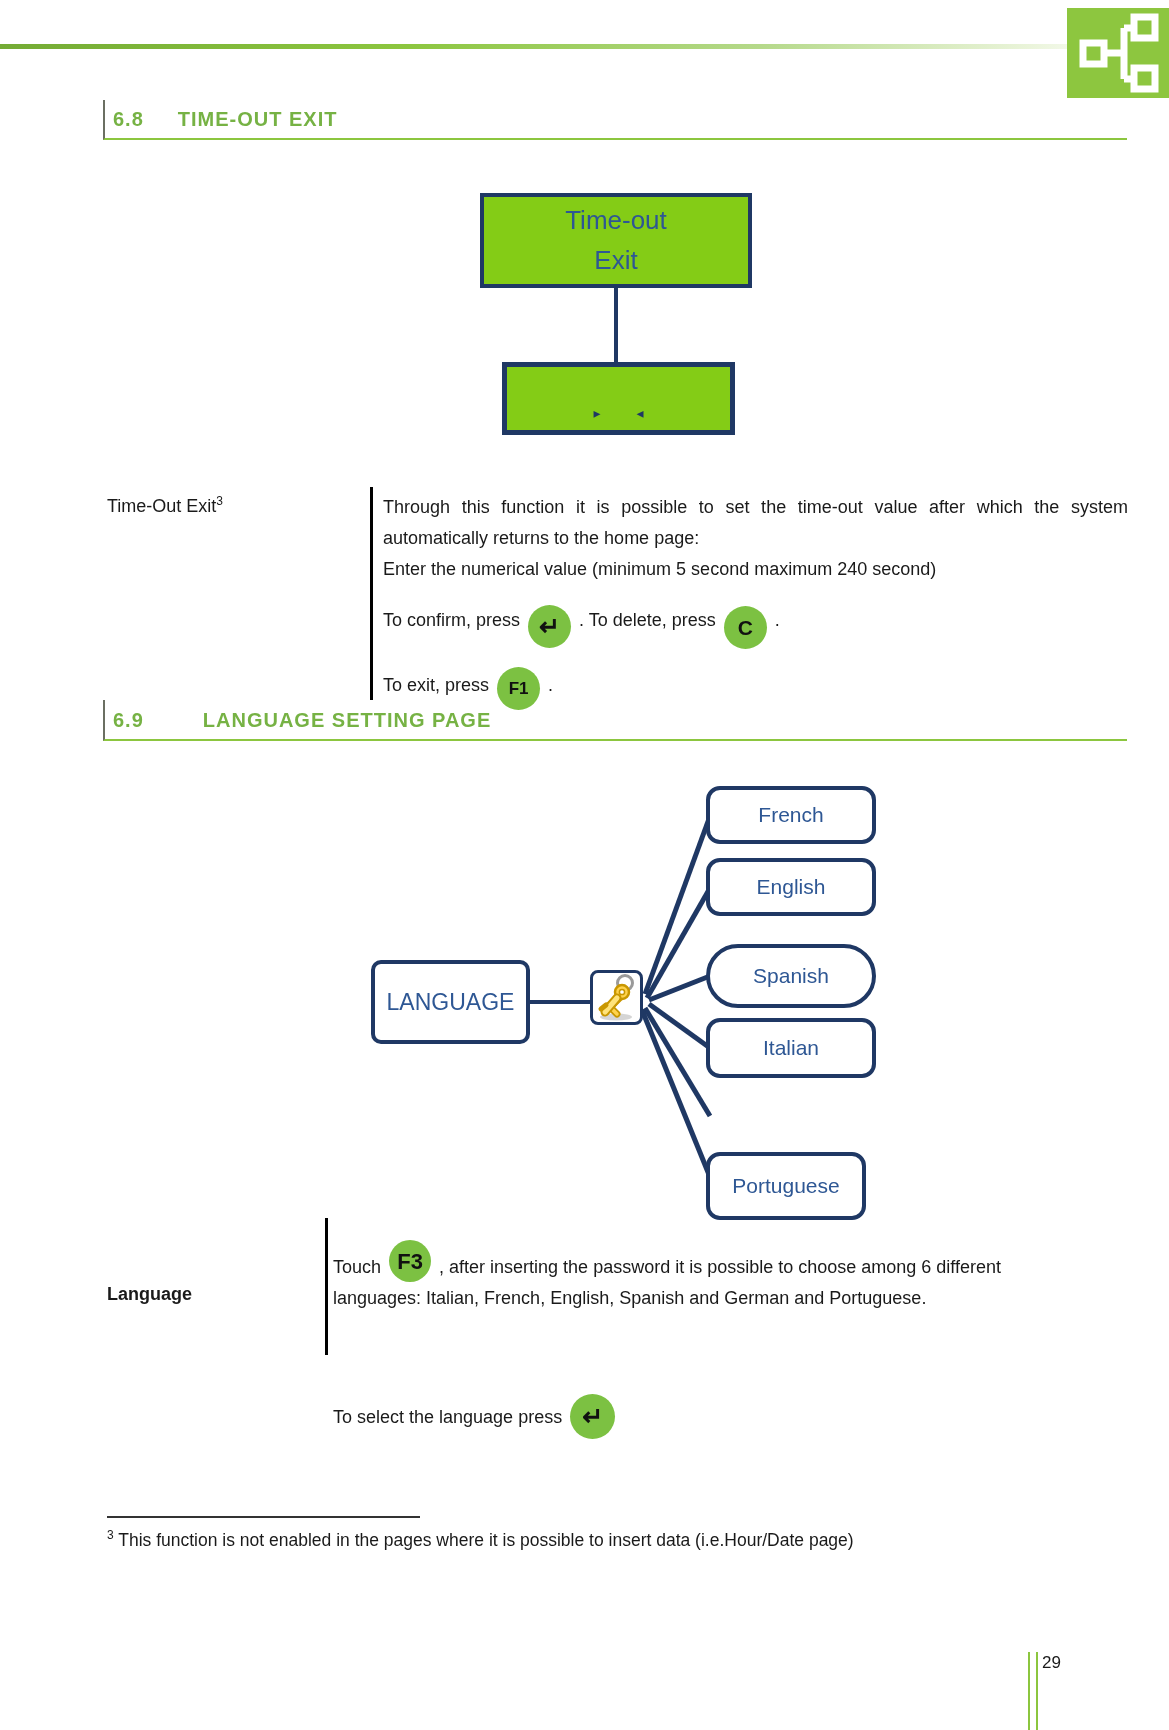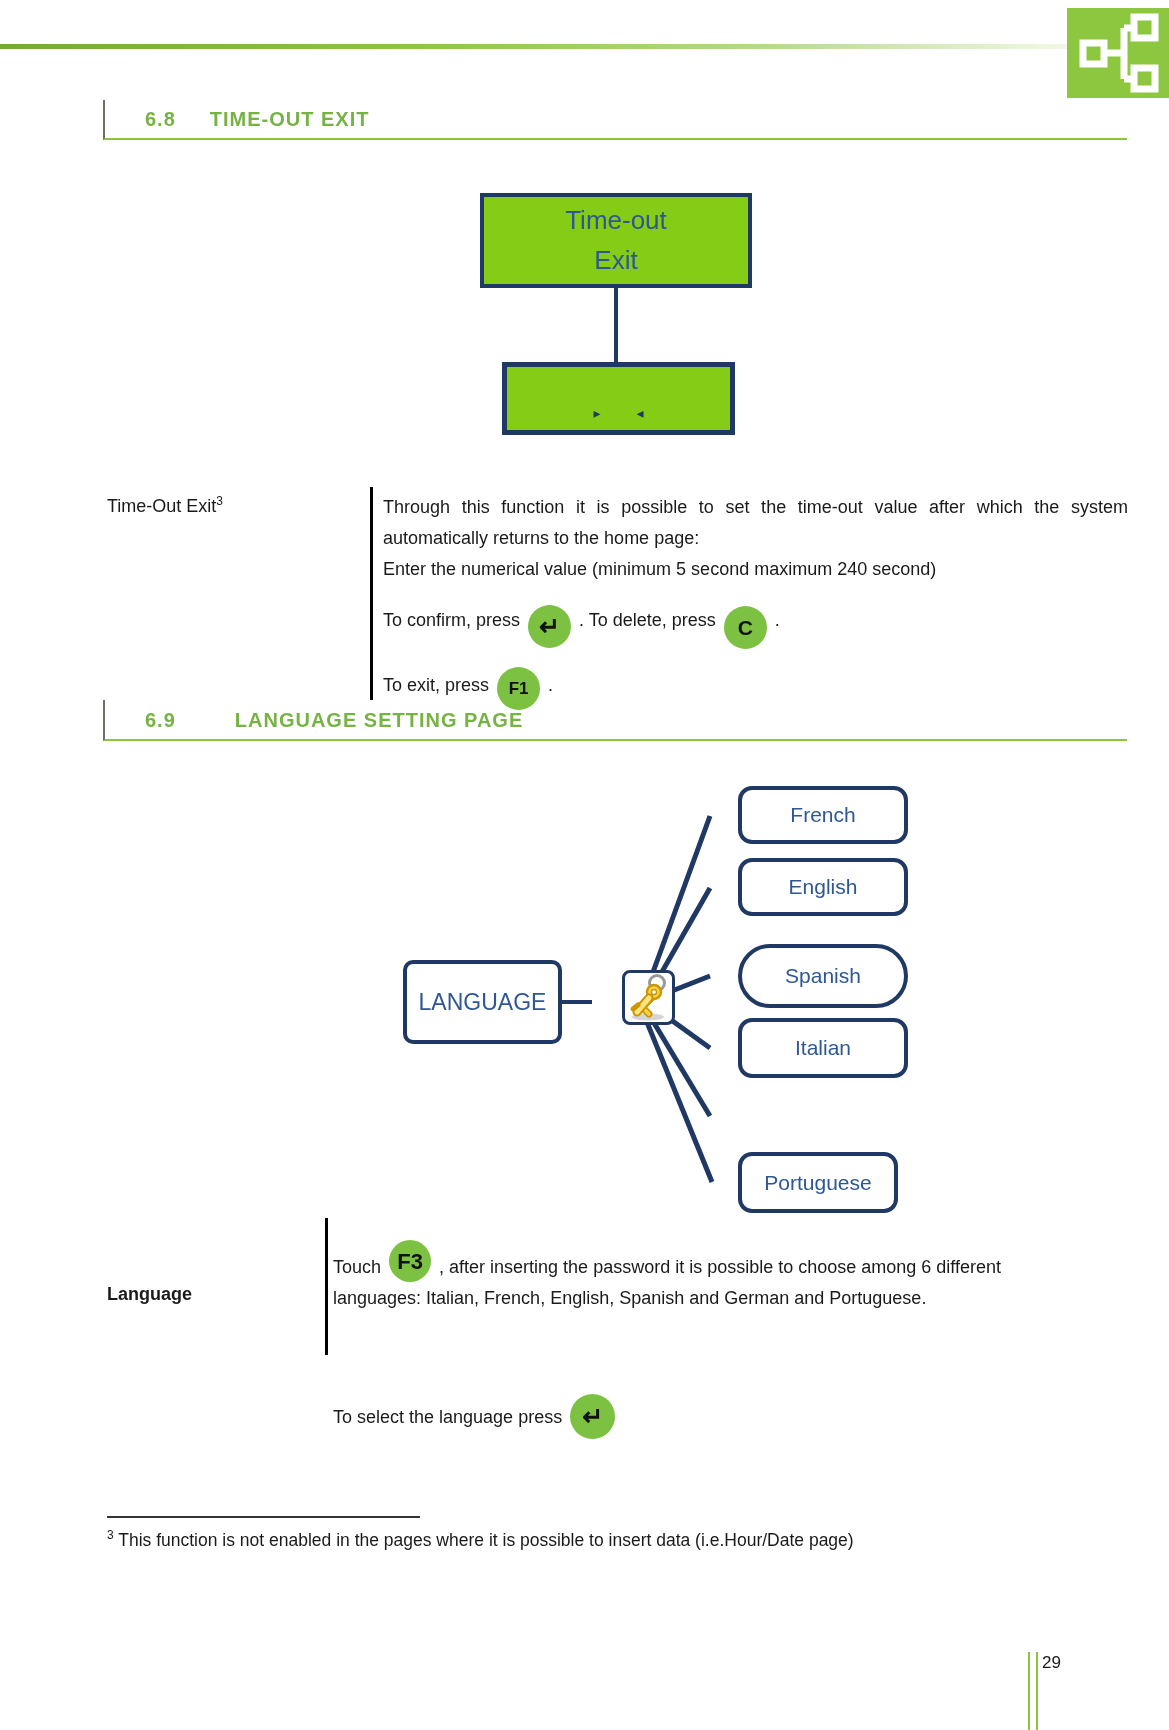--- a/index.html
+++ b/index.html
@@ -16,21 +16,21 @@
     position:absolute;left:1067px;top:8px;width:102px;height:90px;
     background:#8DC63F;display:flex;align-items:center;justify-content:center;
   }
   
   .sec-heading{
     position:absolute;left:103px;width:1024px;height:40px;box-sizing:border-box;
     border-left:2px solid #6b6f62;border-bottom:2px solid #8CC63F;
     display:flex;align-items:flex-end;padding:0 0 7px 8px;
     color:#76B244;font-weight:bold;font-size:20px;letter-spacing:1px;
   }
-  .sec-heading .num{margin-right:34px;margin-left:32px;}
+  .sec-heading .num{margin-right:34px;}
   
   .tbox{
     position:absolute;box-sizing:border-box;border:4px solid #1F3864;background:#84cc16;
     color:#2E5794;
   }
   .box-timeout{
     left:480px;top:193px;width:272px;height:95px;
     display:flex;flex-direction:column;align-items:center;justify-content:space-evenly;
     font-size:26px;
   }
@@ -50,21 +50,20 @@
     width:43px;height:43px;border-radius:50%;background:#7CC142;
     color:#111;font-weight:bold;font-size:21px;margin:0 8px;vertical-align:-9px;
   }
   .key-circle.enter{font-size:25px;font-weight:900;}
   sup{font-size:12px;}
   
   .rbox{
     position:absolute;box-sizing:border-box;border:4px solid #1F3864;background:#fff;
     border-radius:12px;display:flex;align-items:center;justify-content:center;
     color:#2E5794;
-    margin-left:32px;
   }
   .box-language{left:371px;top:960px;width:159px;height:84px;font-size:23px;border-radius:10px;}
   .box-key{left:590px;top:970px;width:53px;height:55px;border-width:3px;border-radius:8px;}
   .lang-box{left:706px;width:170px;font-size:21px;border-radius:14px;}
   .connectors{position:absolute;left:0;top:0;width:1169px;height:1730px;pointer-events:none;}
   
   .footnote-rule{position:absolute;left:107px;top:1516px;width:313px;height:2px;background:#333;}
   .footnote{position:absolute;left:107px;top:1528px;font-size:17.5px;white-space:nowrap;}
   .page-num-rules{position:absolute;left:1028px;top:1652px;width:6px;height:78px;
     border-left:2px solid #8CC63F;border-right:2px solid #8CC63F;}
@@ -171,21 +170,21 @@
     </div>
   <div class="rbox lang-box" style="top:858px;height:58px;">
       <span>English</span>
     </div>
   <div class="rbox lang-box" style="top:944px;height:64px;border-radius:32px;">
       <span>Spanish</span>
     </div>
   <div class="rbox lang-box" style="top:1018px;height:60px;">
       <span>Italian</span>
     </div>
-  <div class="rbox lang-box" style="top:1152px;height:61px;width:160px;">
+  <div class="rbox lang-box" style="top:1152px;height:68px;width:160px;">
       <span>Portuguese</span>
     </div>
 
   <div class="side-label" style="top:1284px;font-weight:bold;">
     <span>Language</span>
   </div>
   <div class="divider" style="left:325px;top:1218px;height:137px;"></div>
   <div class="para body-text" style="left:333px;top:1240px;width:760px;">
     <span>Touch</span><span class="key-circle" style="vertical-align:4px;width:42px;height:42px;font-size:22px;">
         <span>F3</span>

